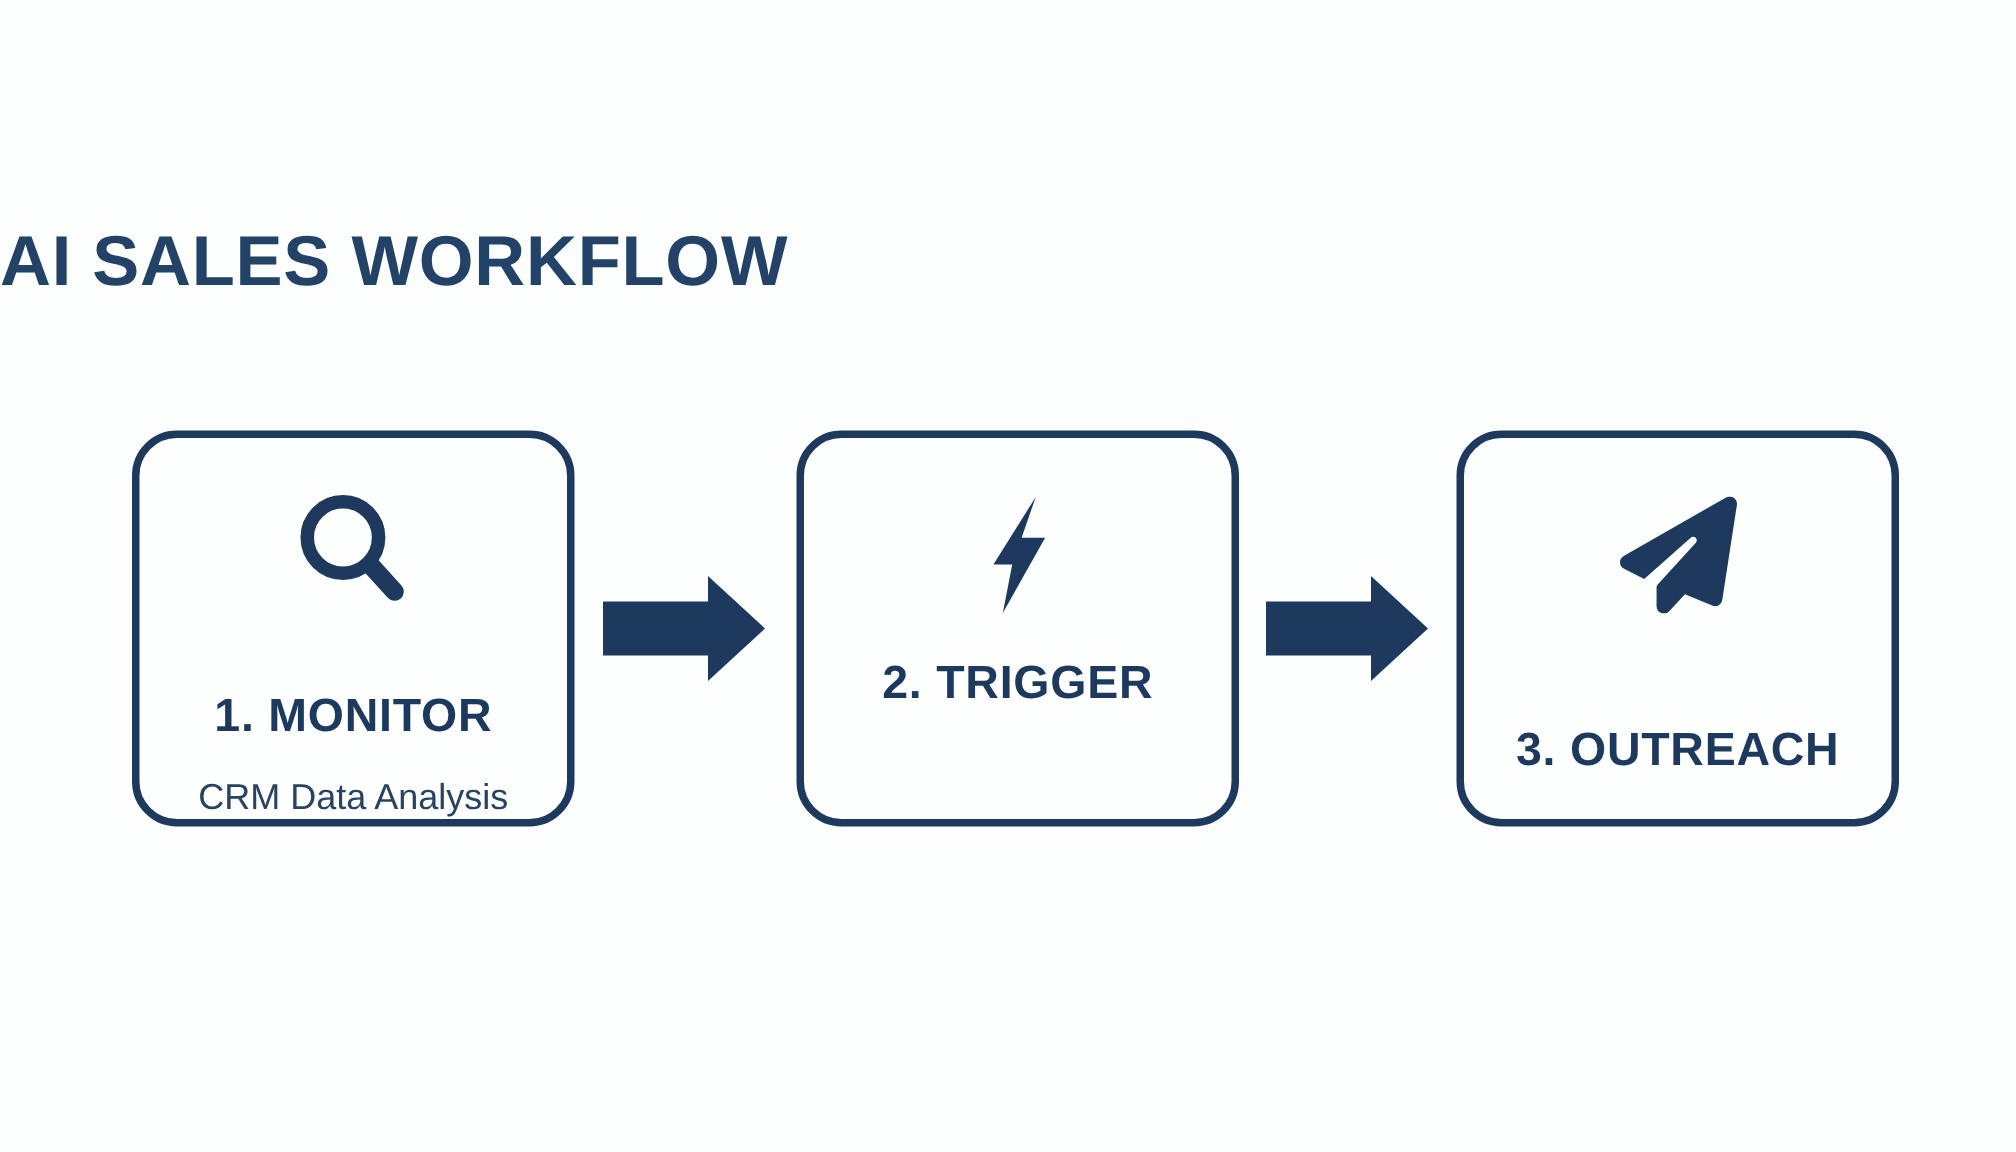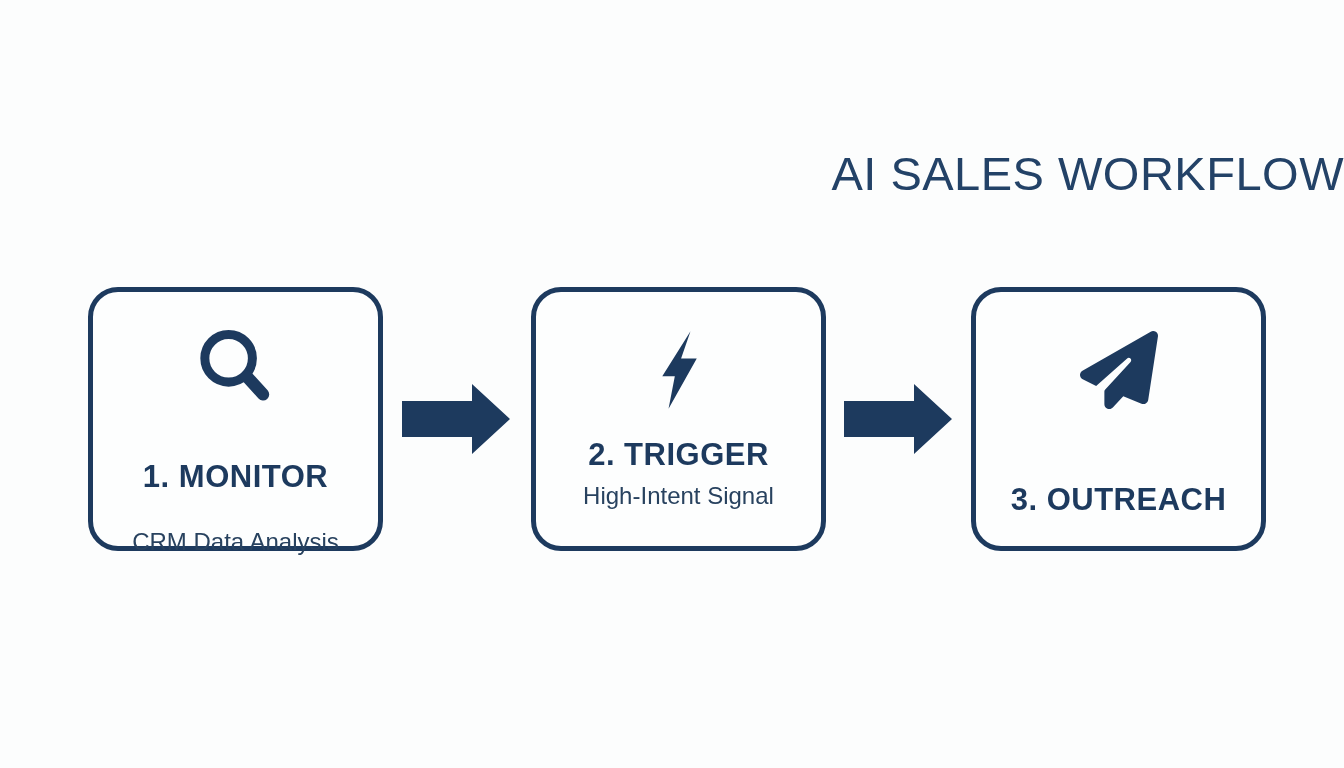--- a/index.html
+++ b/index.html
@@ -12,24 +12,24 @@
     width: 1344px;
     height: 768px;
     background: var(--background, #fcfdfd);
     overflow: hidden;
   }
   .diagram-title {
     position: absolute;
     top: 148px;
     left: 0;
     width: 100%;
-    text-align: right;
+    text-align: left;
     font-size: 47px;
     line-height: 52px;
-    font-weight: 400;
+    font-weight: 700;
     letter-spacing: 0.5px;
     color: var(--title, #234267);
   }
   .step-box {
     position: absolute;
     top: 287px;
     width: 295px;
     height: 264px;
     box-sizing: border-box;
     border: 5px solid var(--navy, #1d3a5e);
@@ -53,21 +53,21 @@
   .step-label {
     margin-top: 24px;
     font-size: 31px;
     line-height: 34px;
     font-weight: 800;
     letter-spacing: 0.5px;
     color: var(--navy, #1d3a5e);
     text-align: center;
   }
   .step-desc {
-    margin-top: 10px;
+    margin-top: 0;
     font-size: 24px;
     line-height: 28px;
     font-weight: 400;
     color: var(--subtext, #28425f);
     text-align: center;
   }
   .flow-arrow {
     position: absolute;
     top: 384px;
     width: 108px;
@@ -101,21 +101,20 @@
     </svg>
   </span>
 
   <div class="step-box pos-2">
     <span class="step-icon">
       <svg width="46" height="80" viewBox="0 0 44 76" aria-hidden="true">
         <polygon points="33,1 6,44 18,44 12,75 39,27 24,27" fill="#1d3a5e"></polygon>
       </svg>
     </span>
     <div class="step-label">2. TRIGGER</div>
-    <div class="step-desc">High-Intent Signal</div>
   </div>
 
   <span class="flow-arrow pos-2">
     <svg width="108" height="70" viewBox="0 0 108 70" aria-hidden="true">
       <polygon points="0,17 70,17 70,0 108,35 70,70 70,53 0,53" fill="#1d3a5e"></polygon>
     </svg>
   </span>
 
   <div class="step-box pos-3">
     <span class="step-icon">

